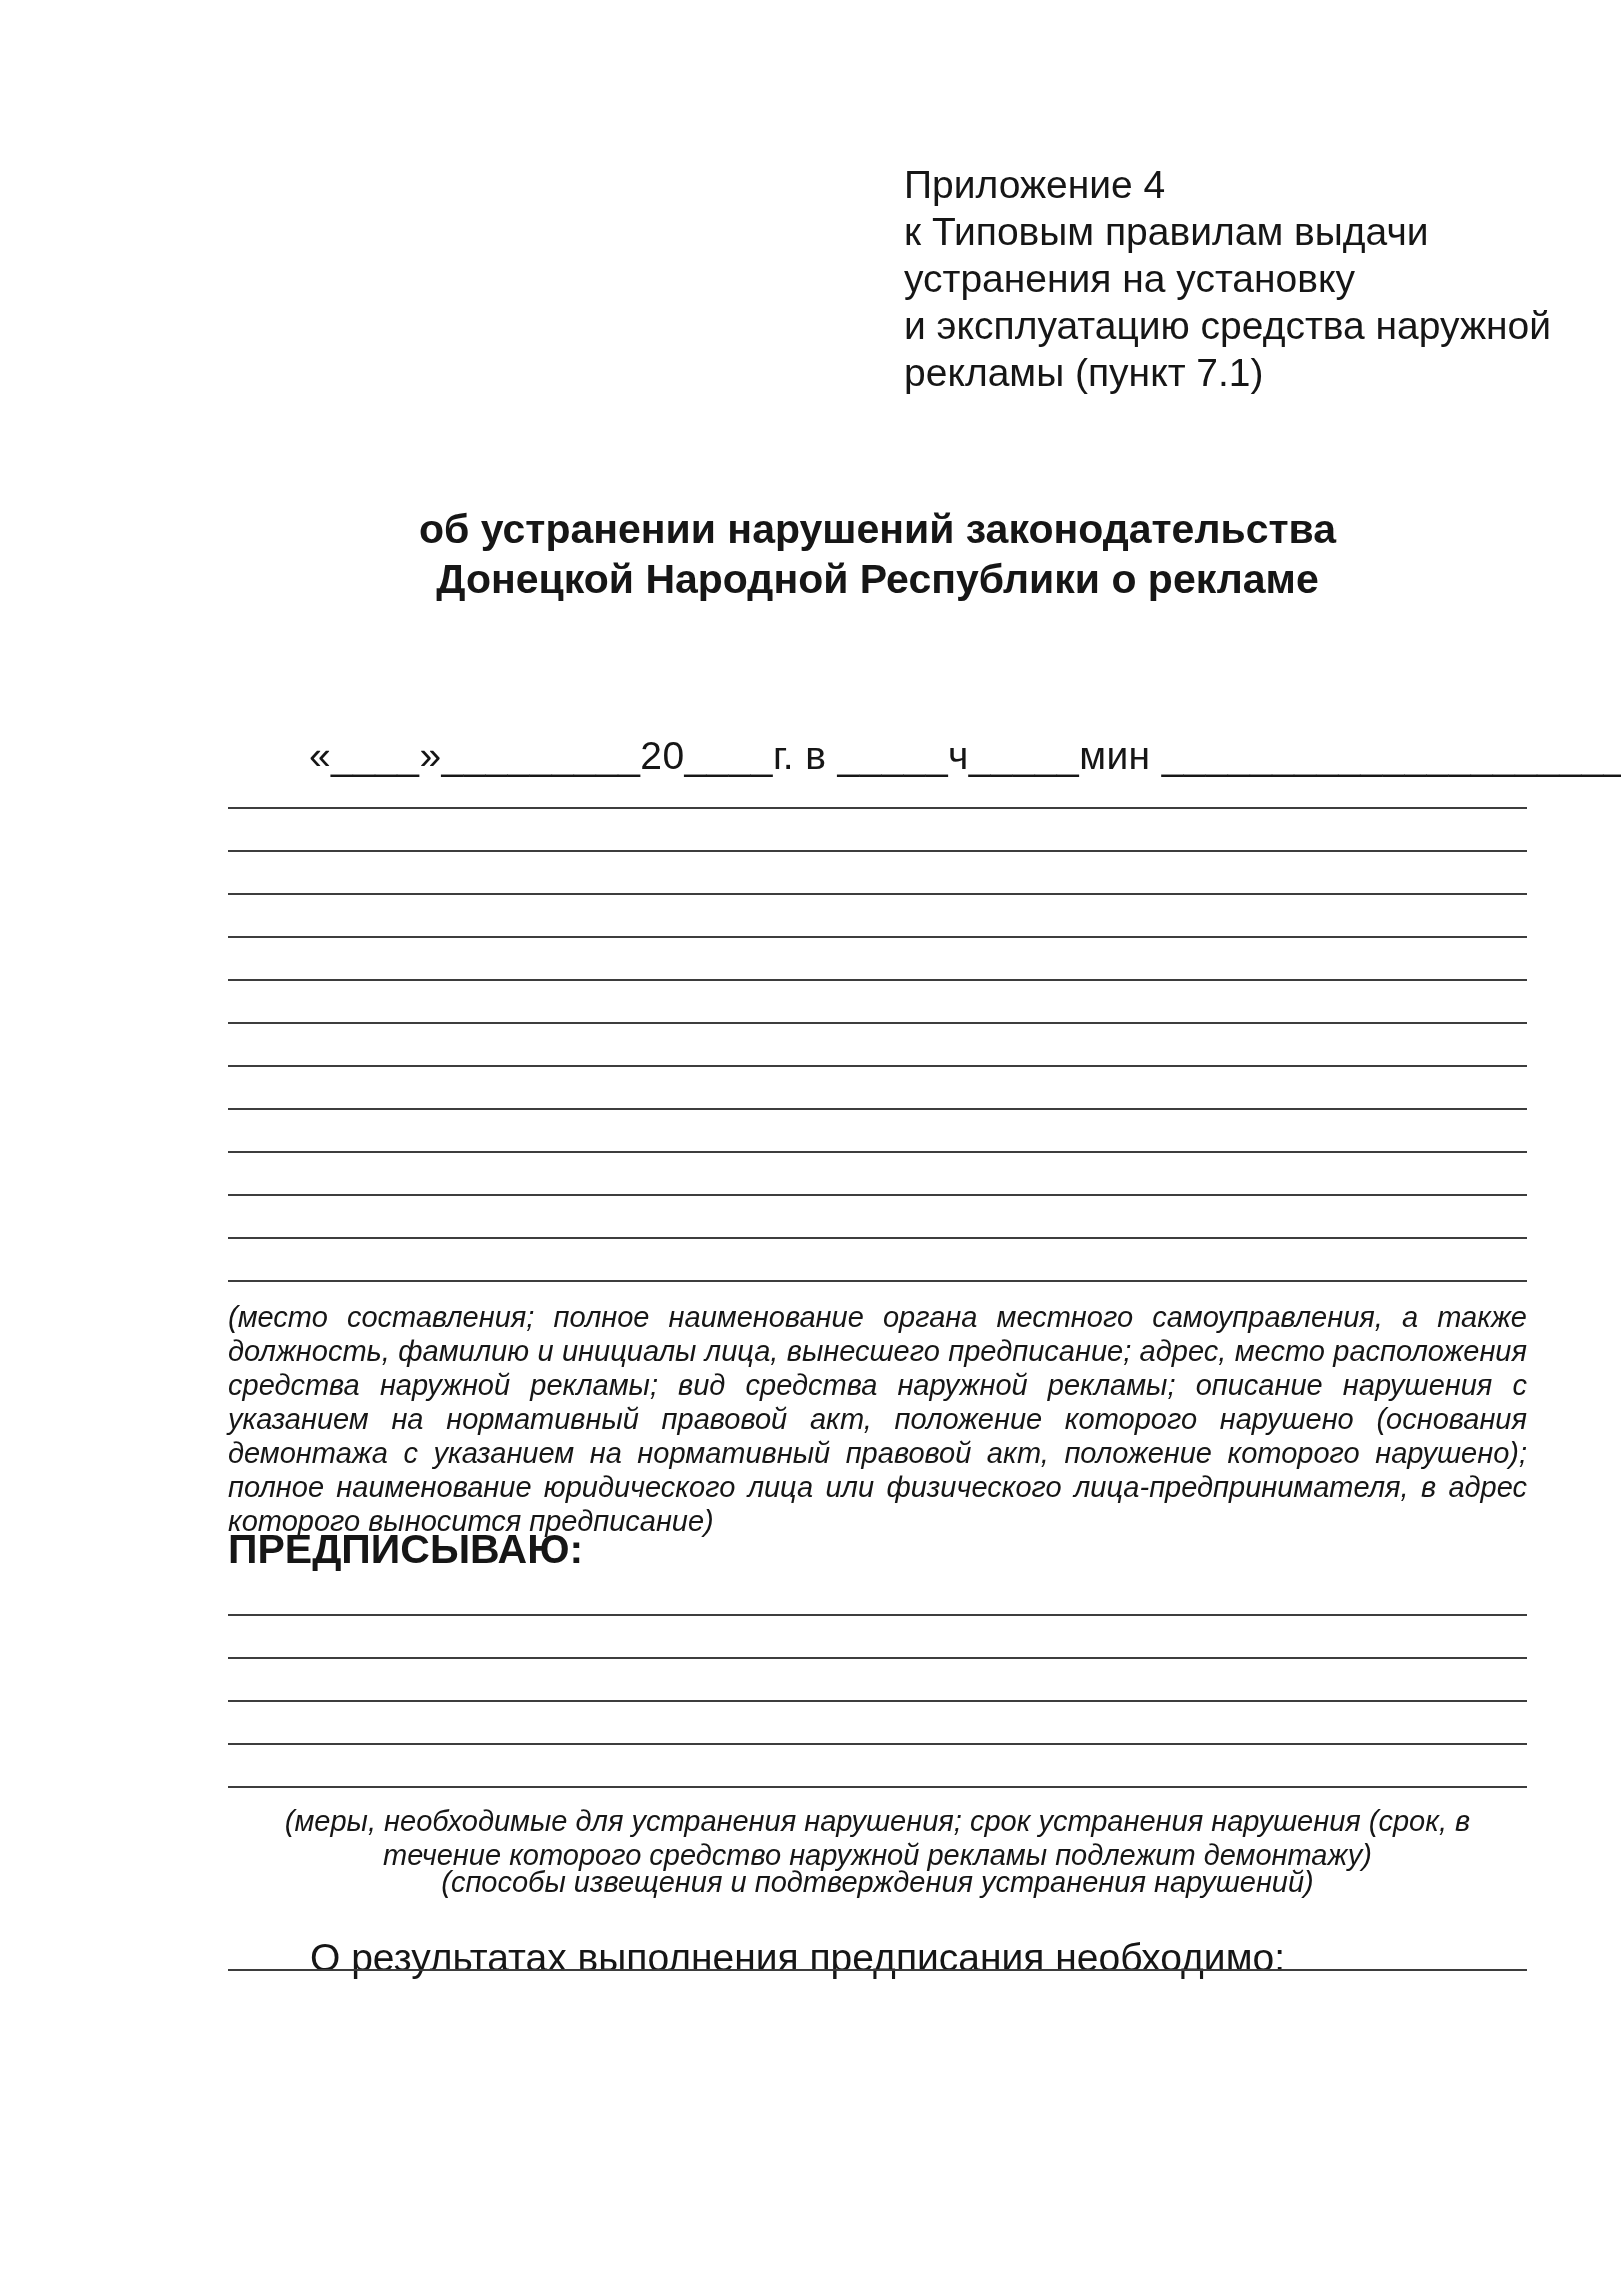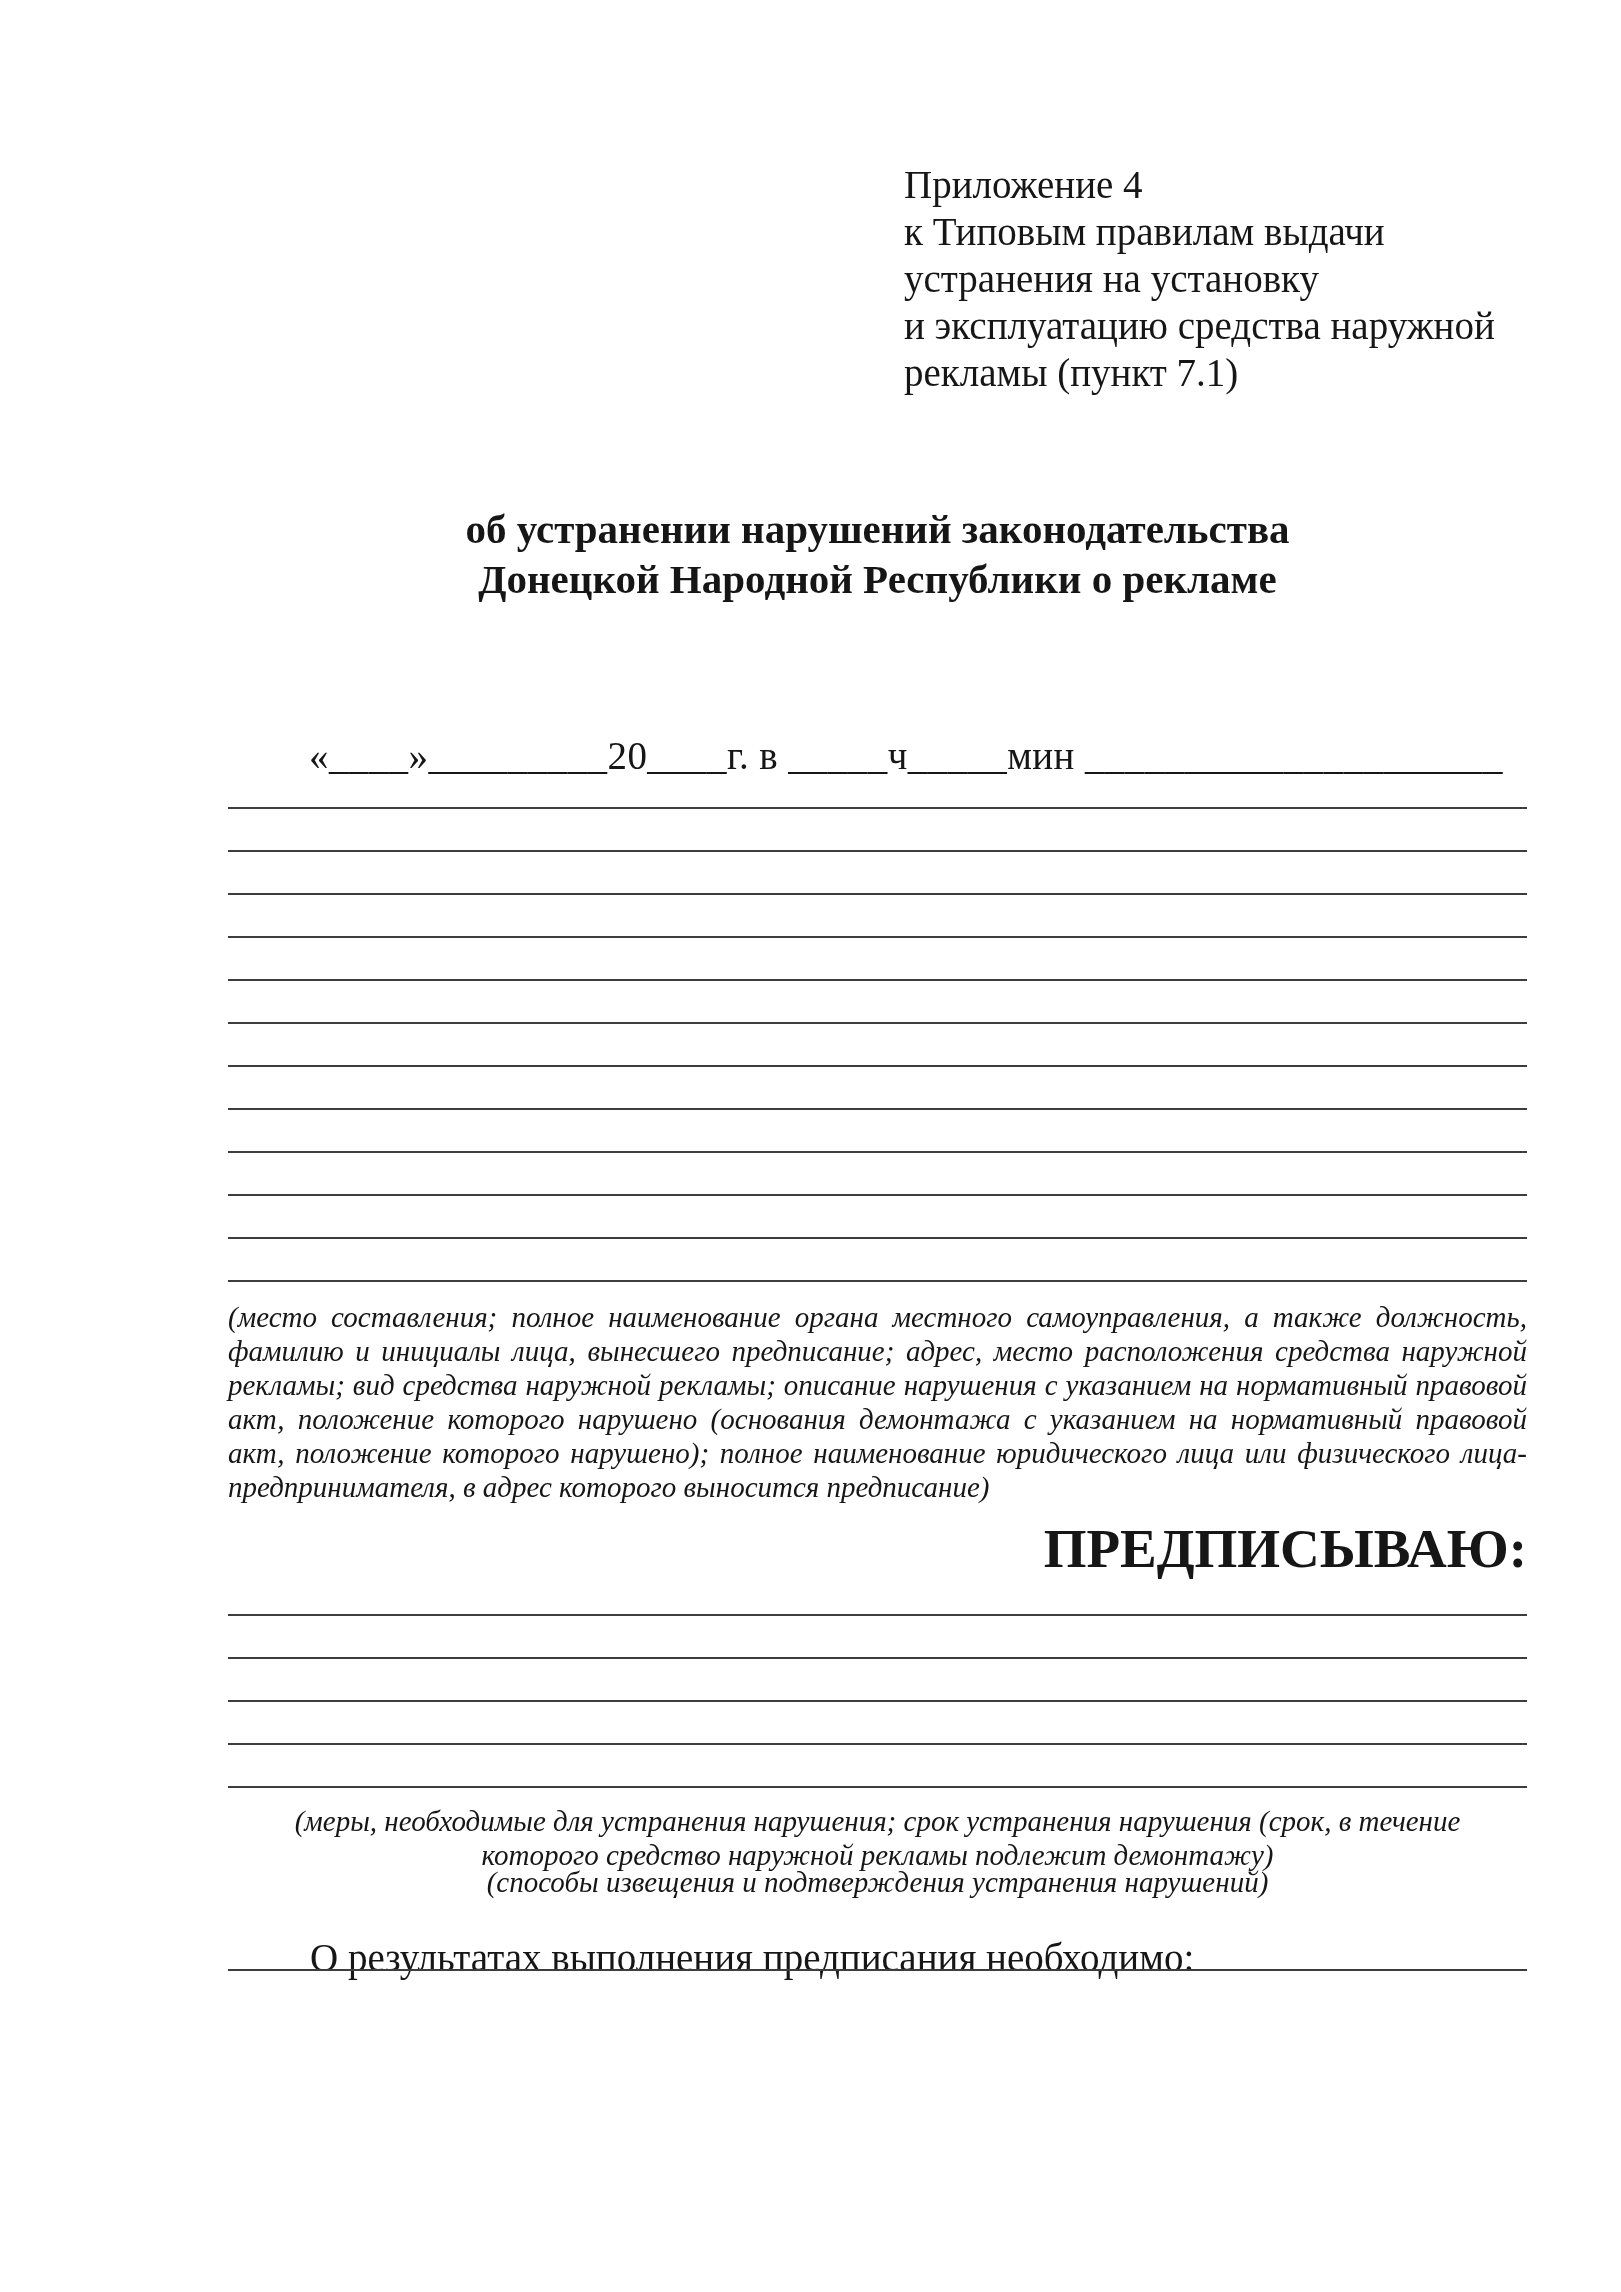--- a/index.html
+++ b/index.html
@@ -5,21 +5,21 @@
   html, body {
     margin: 0;
     padding: 0;
     background: #ffffff;
   }
   .page {
     position: relative;
     width: 1622px;
     height: 2293px;
     background: #ffffff;
-    font-family: Liberation Serif, serif;
+    font-family: Liberation Sans, sans-serif;
     color: #161616;
     overflow: hidden;
   }
   .content {
     position: absolute;
     left: 228px;
     width: 1299px;
     top: 0;
     height: 100%;
   }
@@ -83,23 +83,23 @@
   }
   .caption-3 {
     top: 1865px;
     text-align: center;
   }
   .prescribe {
     position: absolute;
     left: 0;
     right: 0;
     top: 1524px;
-    text-align: right;
+    text-align: left;
     font-weight: bold;
-    font-size: 55px;
+    font-size: 41px;
     line-height: 50px;
   }
   .results {
     position: absolute;
     left: 0;
     right: 0;
     top: 1895px;
     padding-left: 82px;
     font-size: 39px;
     line-height: 47px;

